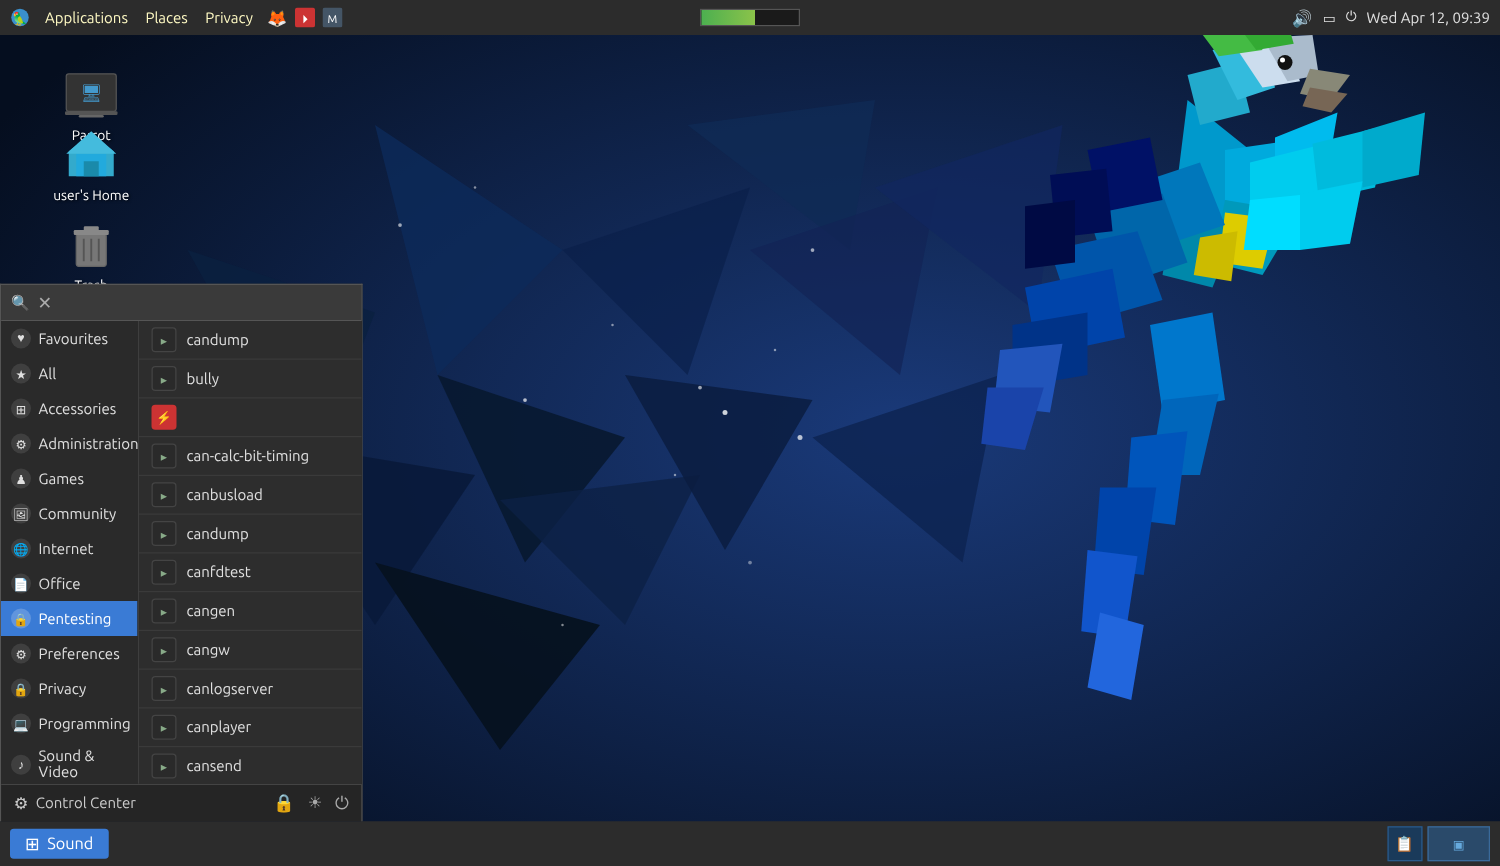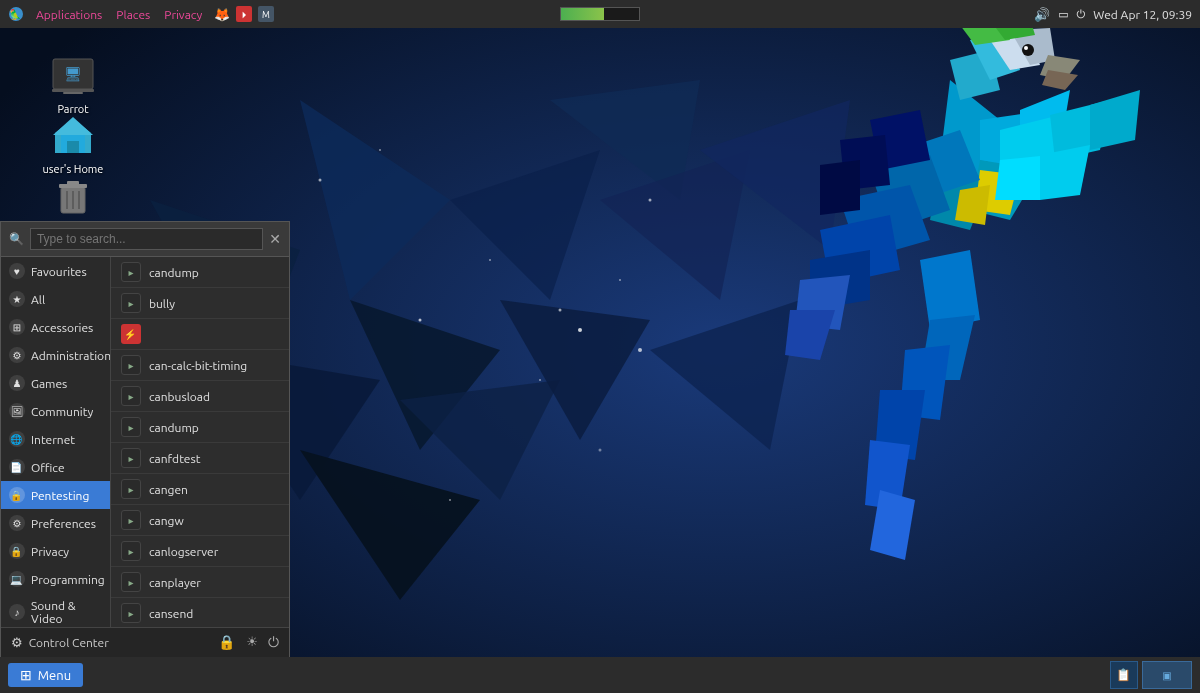--- a/index.html
+++ b/index.html
@@ -48,21 +48,21 @@
       cursor: pointer;
     }
 
     #taskbar-menu-items {
       display: flex;
       align-items: center;
       gap: 2px;
     }
 
     .menu-item-text {
-      color: #ec4899;
+      color: #fef9c3;
       font-size: 12px;
       padding: 2px 6px;
       cursor: pointer;
     }
 
     #taskbar-center {
       position: absolute;
       left: 50%;
       transform: translateX(-50%);
       display: flex;
@@ -450,21 +450,21 @@
       <svg width="44" height="44" viewBox="0 0 44 44">
         <rect width="40" height="30" x="2" y="6" rx="2" fill="#333" stroke="#555" stroke-width="1"></rect>
         <rect width="42" height="3" x="1" y="36" rx="1" fill="#555"></rect>
         <rect width="20" height="2" x="12" y="39" rx="1" fill="#666"></rect>
         <text x="22" y="26" text-anchor="middle" font-size="14" fill="#4499cc">🖥</text>
       </svg>
     </div>
     <span class="desktop-icon-label">Parrot</span>
   </div>
 
-  <div class="desktop-icon" style="top: 107px; left: 33px;">
+  <div class="desktop-icon" style="top: 95px; left: 33px;">
     <div class="desktop-icon-img">
       <svg width="44" height="44" viewBox="0 0 44 44">
         <polygon points="4,20 22,6 40,20 40,40 4,40" fill="#33aacc"></polygon>
         <rect x="10" y="22" width="24" height="18" fill="#22aadd"></rect>
         <polygon points="2,22 22,4 42,22" fill="#44bbdd"></polygon>
         <rect x="16" y="28" width="12" height="12" fill="#1a8aaa"></rect>
       </svg>
     </div>
     <span class="desktop-icon-label">user's Home</span>
   </div>
@@ -480,21 +480,20 @@
         <line x1="28" y1="18" x2="28" y2="36" stroke="#555" stroke-width="1.5"></line>
       </svg>
     </div>
     <span class="desktop-icon-label">Trash</span>
   </div>
 
   <div id="app-menu">
 
     <div id="search-bar">
       <span style="color:#aaa; font-size:12px;">🔍</span>
-      <input id="search-input" type="text" placeholder="Type to search..." style="">
       <span id="search-close">✕</span>
     </div>
 
     <div id="menu-body">
 
       <div id="categories">
 
       <div class="category-item">
             <span class="cat-icon" style="background-color: rgba(255, 255, 255, 0.1);">♥</span>
             <span>Favourites</span>
@@ -610,21 +609,21 @@
         <span class="ctrl-icon">🔒</span>
         <span class="ctrl-icon" style="font-size:13px;">☀</span>
         <span class="ctrl-icon">⏻</span>
       </div>
     </div>
   </div>
 
   <div id="bottom-bar">
     <div id="menu-button">
       <span style="font-size:14px;">⊞</span>
-      <span>Menu</span>
+      <span>Sound</span>
     </div>
 
     <div id="bottom-right">
       <div class="bottom-icon" style="background:#1a3a5a; border-color:#2a5a8a; color:#4488cc; font-size:12px;">📋</div>
       <div class="bottom-icon" style="background:#2a4a6a; border-color:#3a6a9a; color:#66aadd; width:50px;">▣</div>
     </div>
   </div>
 </div>
 
 </body></html>

